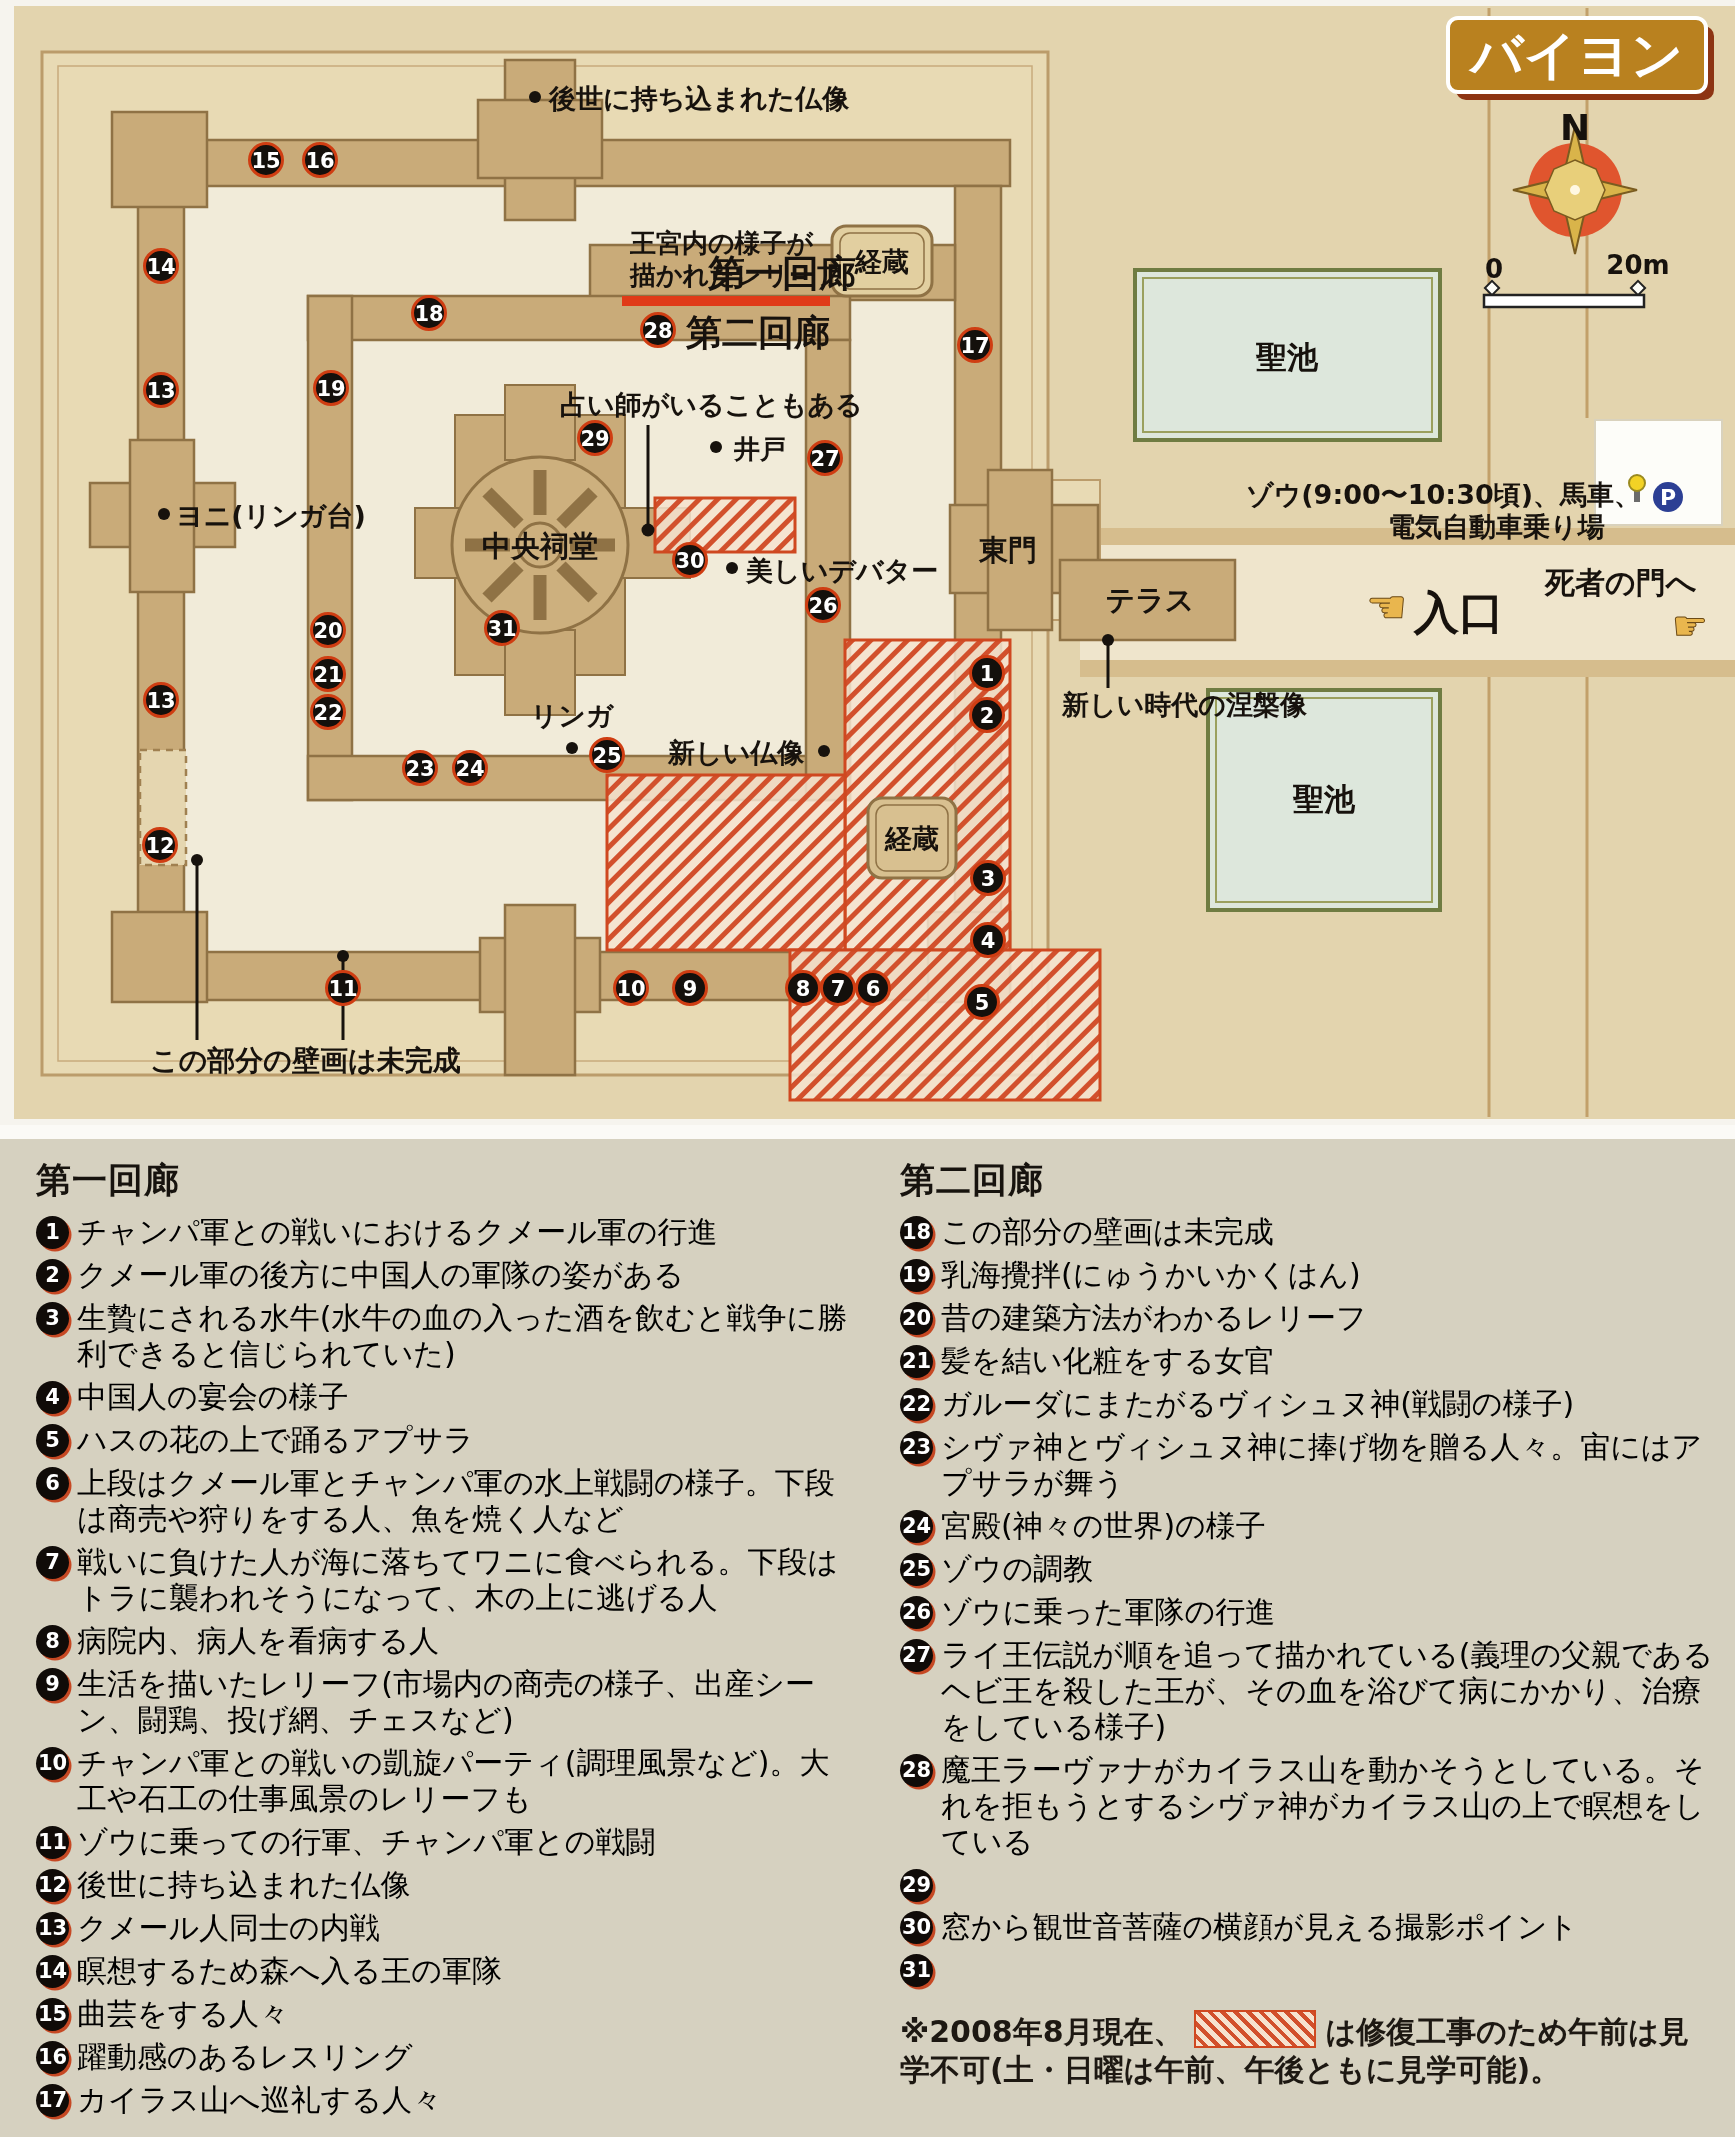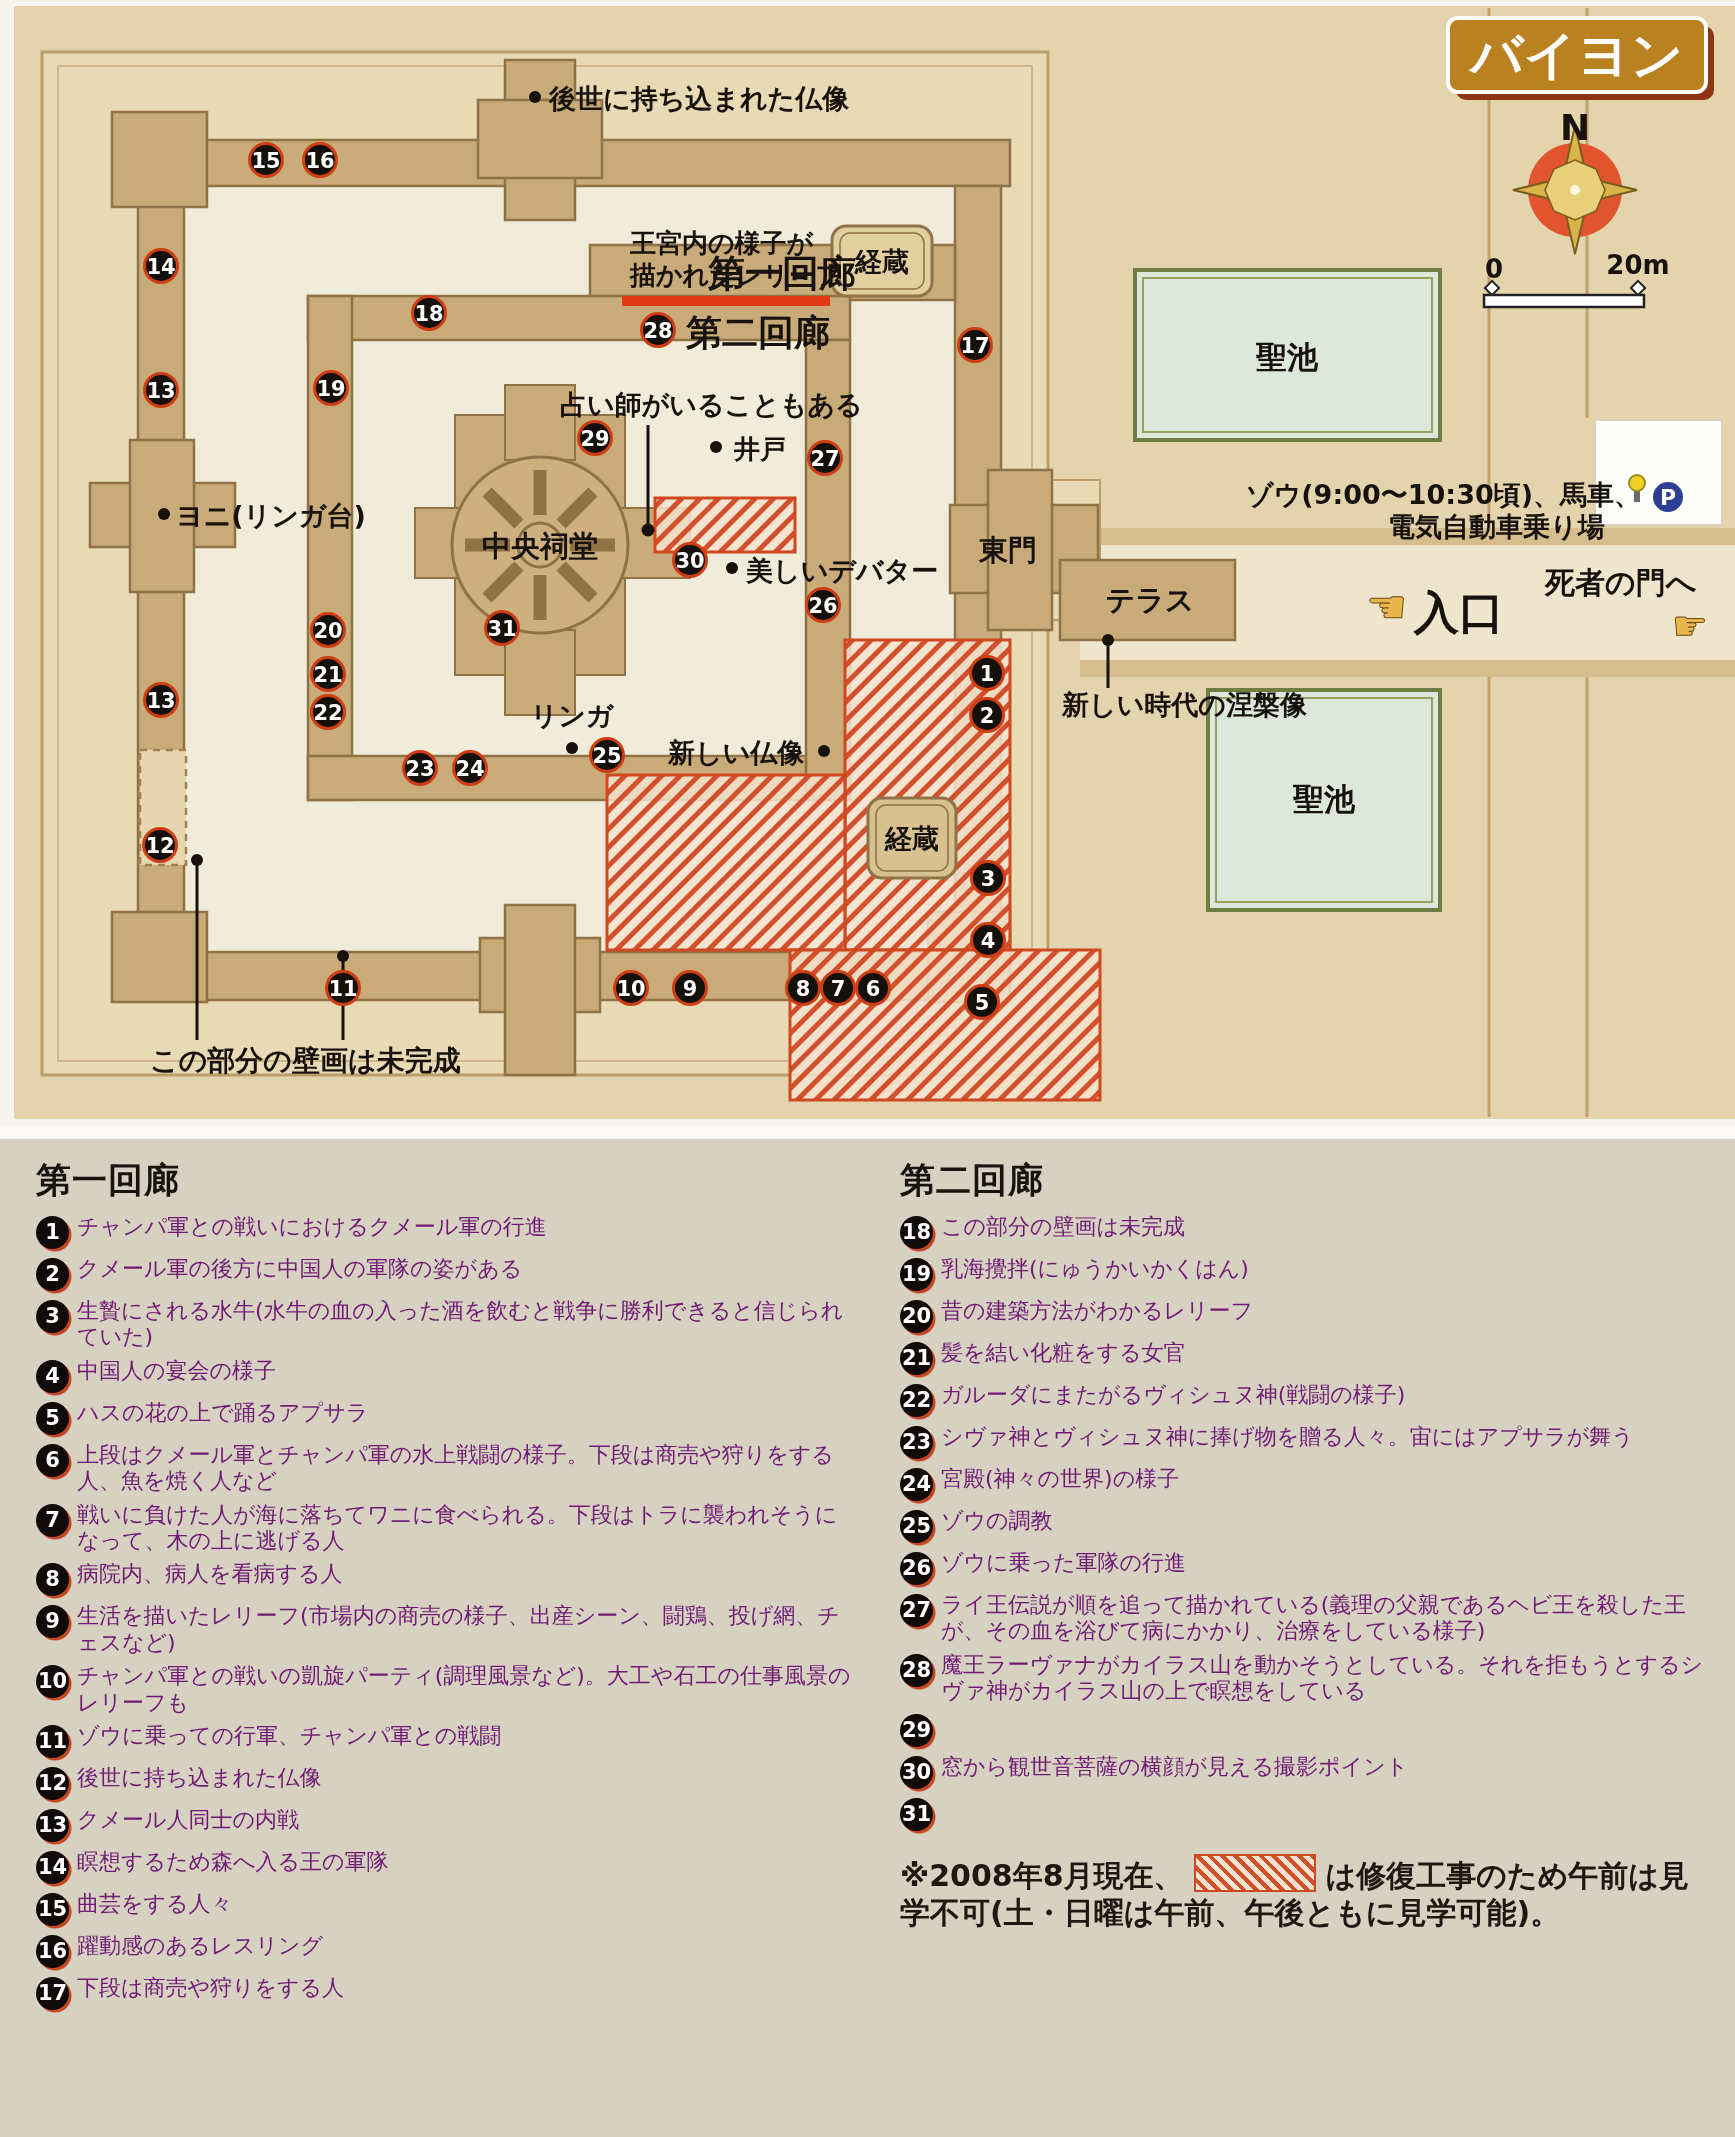--- a/index.html
+++ b/index.html
@@ -13,21 +13,21 @@
   .legend{position:absolute;left:0;top:1139px;width:1735px;height:998px;background:#d6d1c0;}
   .legend-col{position:absolute;top:18px;}
   .legend-col.left{left:36px;width:822px;}
   .legend-col.right{left:900px;width:815px;}
   .legend-header{font-size:35px;font-weight:bold;color:#17130e;margin:0 0 10px 0;letter-spacing:1px;}
   .legend-list{list-style:none;margin:0;padding:0;}
   .legend-item{display:flex;align-items:flex-start;margin-bottom:7px;}
   .lnum{flex:0 0 auto;width:33px;height:33px;margin:2px 8px 0 0;border-radius:50%;
         background:#100b08;color:#ffffff;font-size:21px;font-weight:bold;line-height:33px;
         text-align:center;box-shadow:2.5px 2.5px 0 rgba(196,57,18,.9);}
-  .ltext{font-size:22px;line-height:1.2;color:#701a75;font-weight:500;}
+  .ltext{font-size:30px;line-height:1.2;color:#000000;font-weight:500;}
   .legend-note{margin-top:23px;font-size:30px;line-height:1.25;color:#1d1812;font-weight:bold;}
   .hatch-swatch{display:inline-block;width:118px;height:34px;vertical-align:-6px;margin:0 10px;
         border:2px solid #cf4820;
         background:repeating-linear-gradient(45deg,#f6e3cf 0 5px,#d2502c 5px 9px);}
 </style>
 </head>
 <body>
 
 <div class="page">
 
@@ -418,21 +418,21 @@
           <li class="legend-item">
             <span class="lnum">15</span>
             <span class="ltext">曲芸をする人々</span>
           </li>
           <li class="legend-item">
             <span class="lnum">16</span>
             <span class="ltext">躍動感のあるレスリング</span>
           </li>
           <li class="legend-item">
             <span class="lnum">17</span>
-            <span class="ltext">下段は商売や狩りをする人</span>
+            <span class="ltext">カイラス山へ巡礼する人々</span>
           </li>
         </ol>
     </div>
     <div class="legend-col right">
       <h2 class="legend-header">第二回廊</h2>
       <ol class="legend-list" id="legend-right-list">
           <li class="legend-item">
             <span class="lnum">18</span>
             <span class="ltext">この部分の壁画は未完成</span>
           </li>

